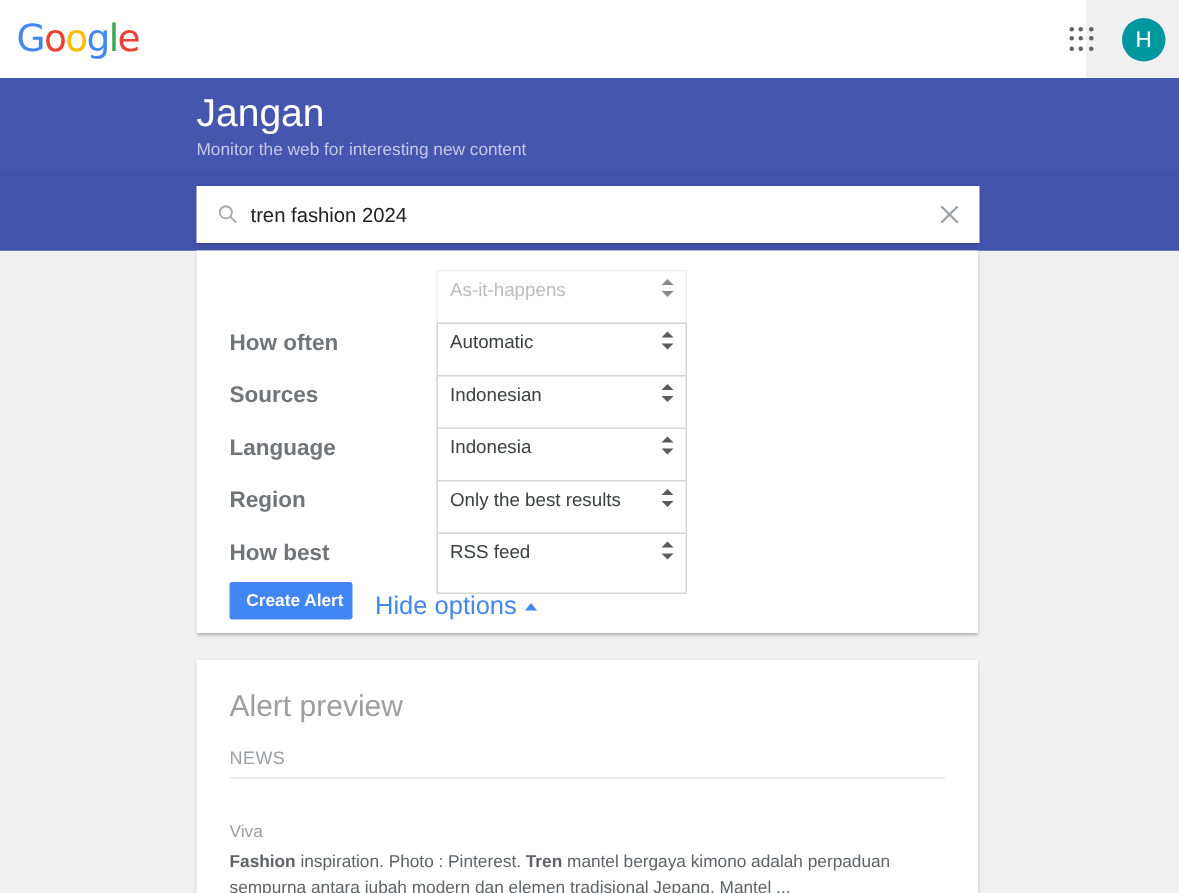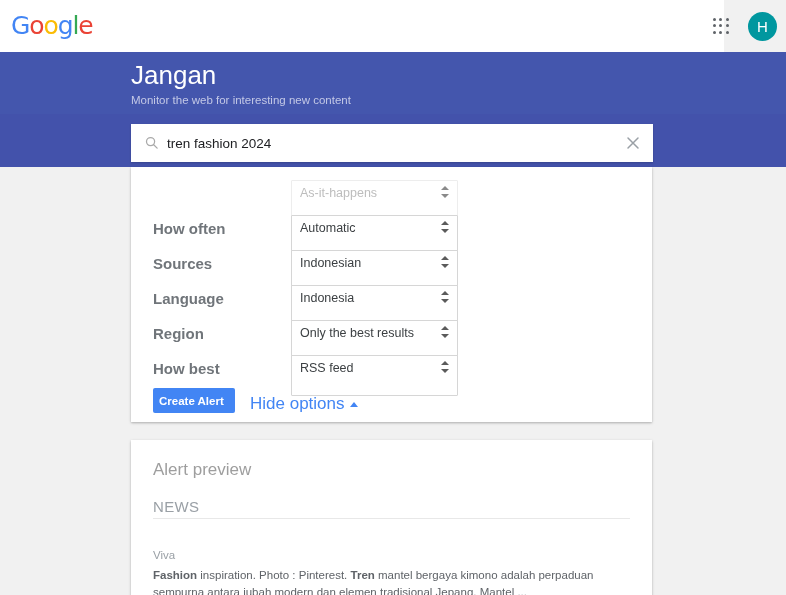--- a/index.html
+++ b/index.html
@@ -237,21 +237,21 @@
     position: absolute;
     left: 22px;
     top: 221px;
     width: 82px;
     height: 25px;
     background: #4285f4;
     color: #ffffff;
     font-size: 11.5px;
     font-weight: bold;
     line-height: 25px;
-    text-align: left;
+    text-align: right;
     border: 0;
     border-radius: 2px;
     cursor: pointer;
     font-family: "Liberation Sans", sans-serif;
   }
   .hide-options {
     position: absolute;
     left: 119px;
     top: 227px;
     font-size: 17px;
@@ -267,29 +267,29 @@
     border-right: 4px solid transparent;
     border-bottom: 5px solid #4285f4;
     vertical-align: middle;
   }
 
   
   .preview-title {
     position: absolute;
     left: 22px;
     top: 20px;
-    font-size: 17px;
+    font-size: 20px;
     color: #9e9e9e;
     font-weight: 400;
   }
   .preview-news-label {
     position: absolute;
     left: 22px;
     top: 58px;
-    font-size: 15px;
+    font-size: 12px;
     color: #9aa0a6;
     letter-spacing: .3px;
   }
   .preview-divider {
     position: absolute;
     left: 22px;
     top: 78px;
     width: 477px;
     height: 1px;
     background: #e8e8e8;

